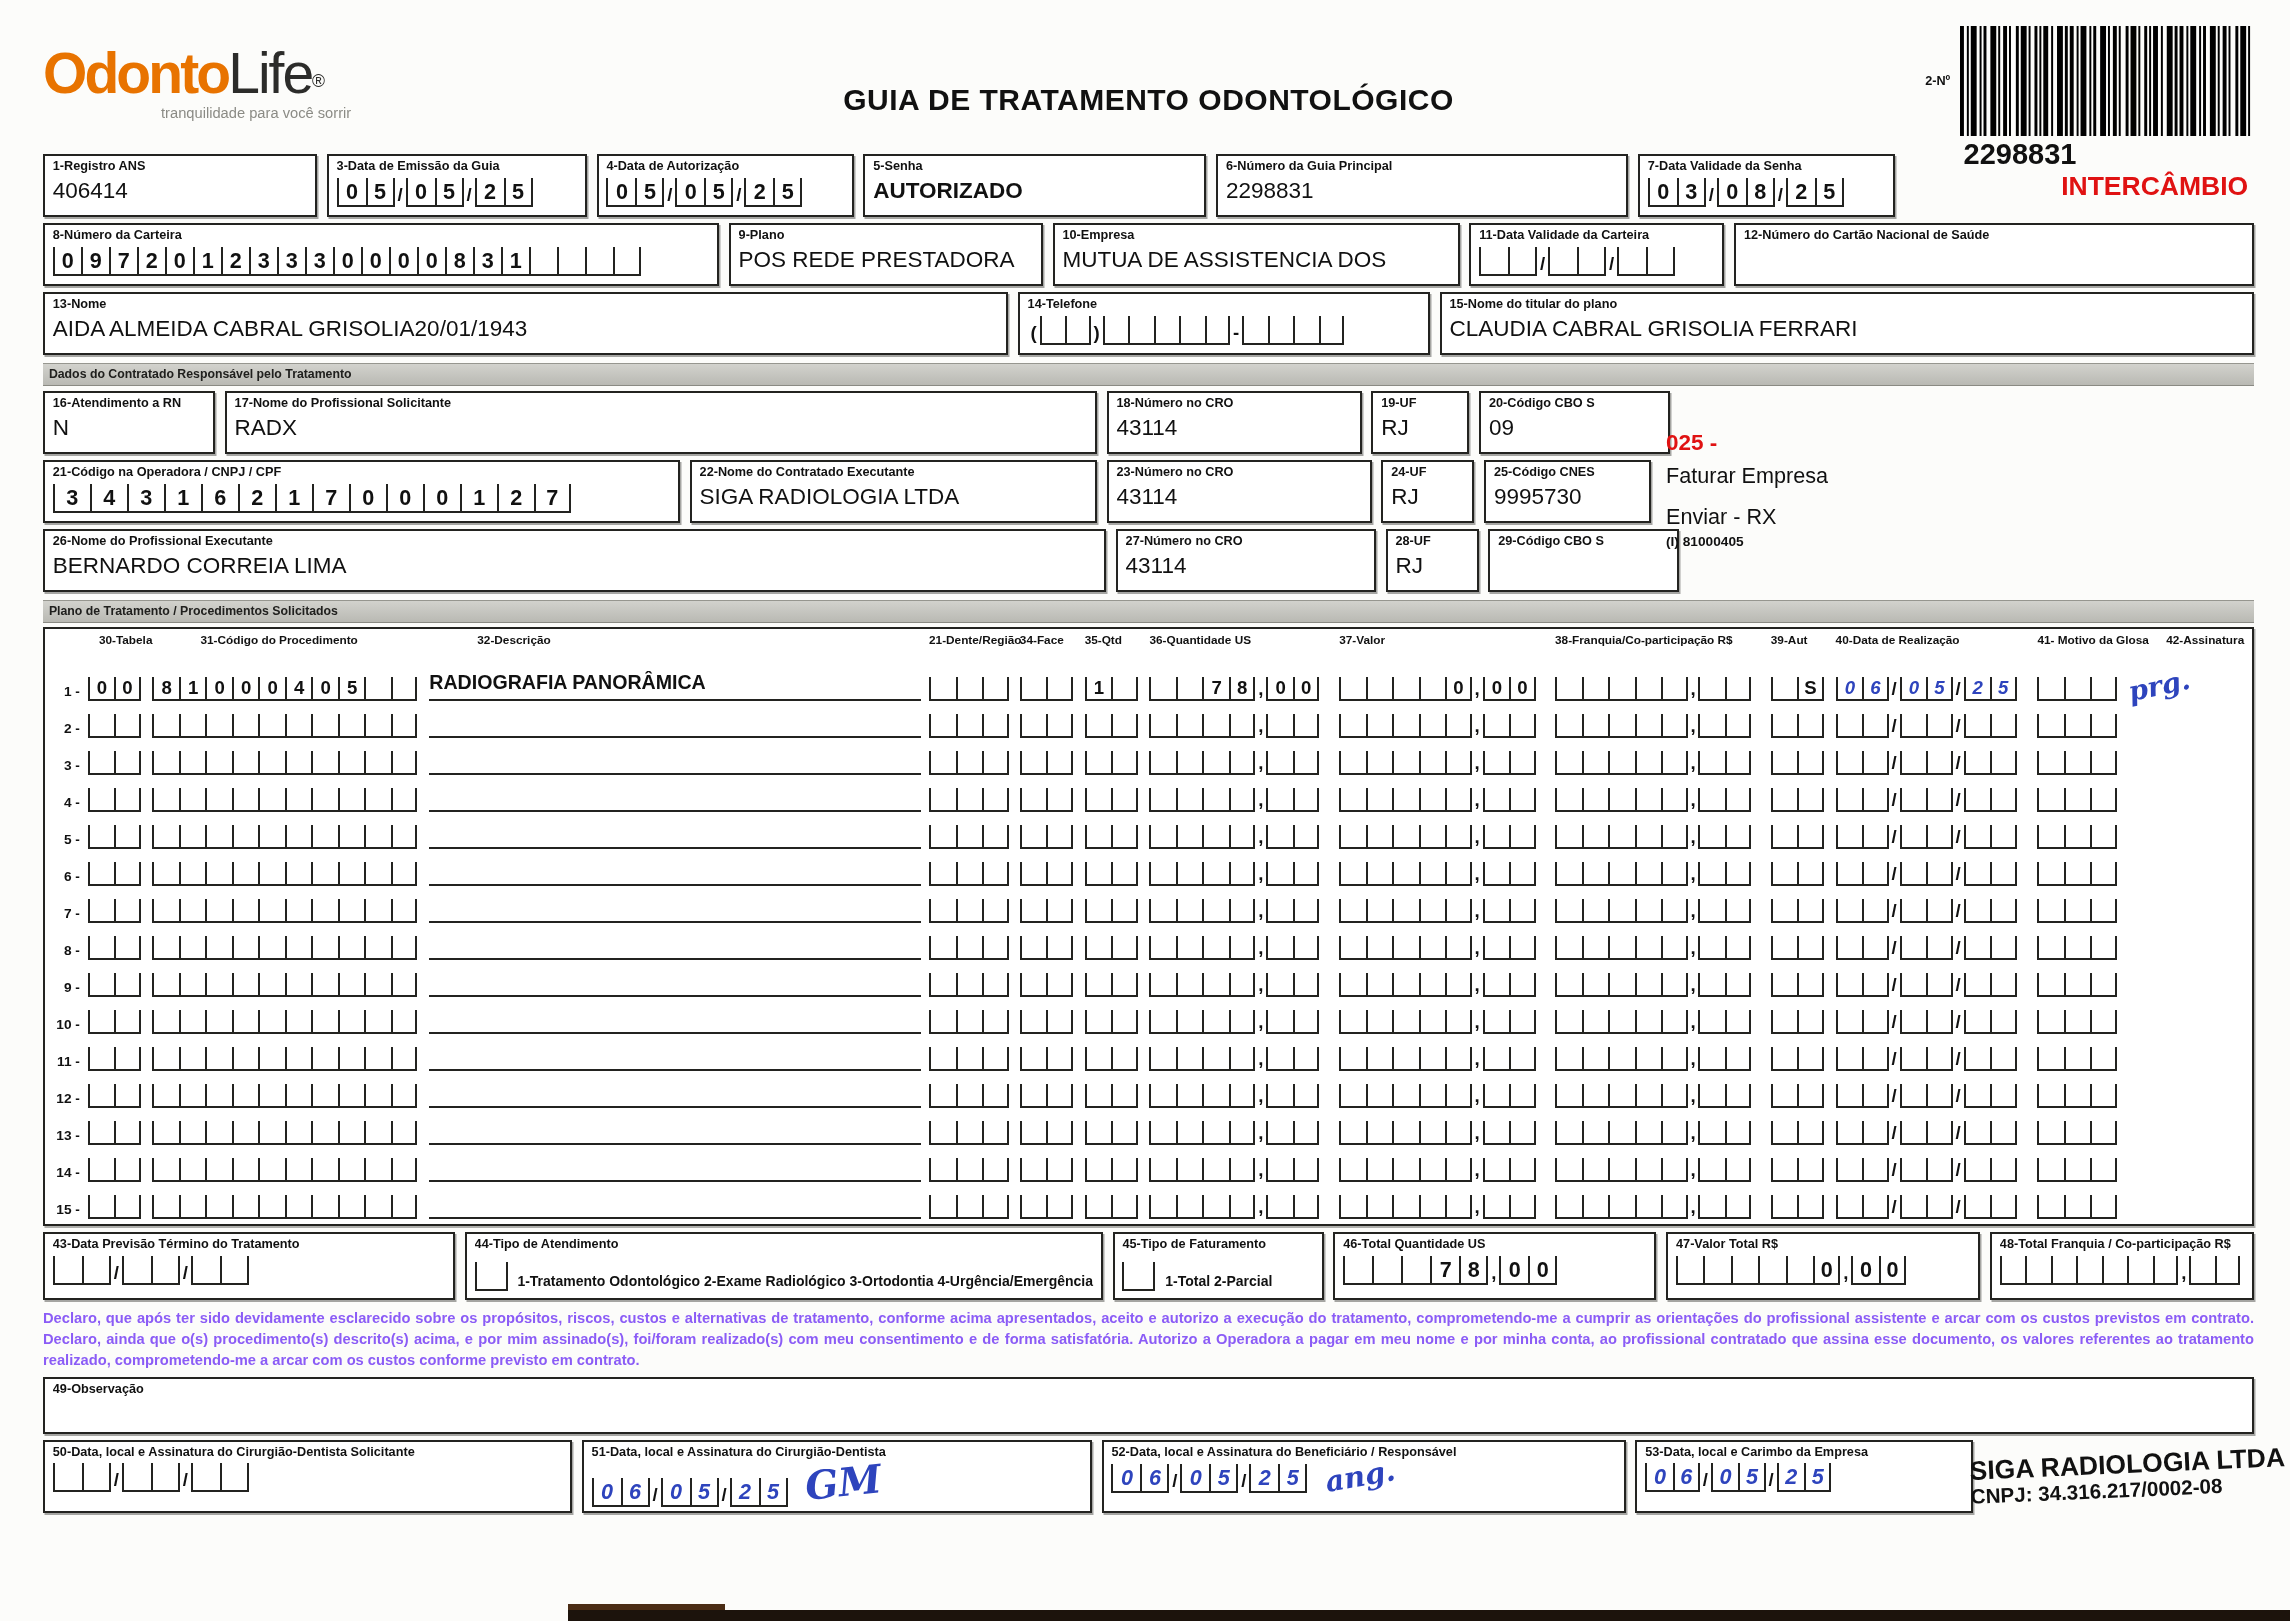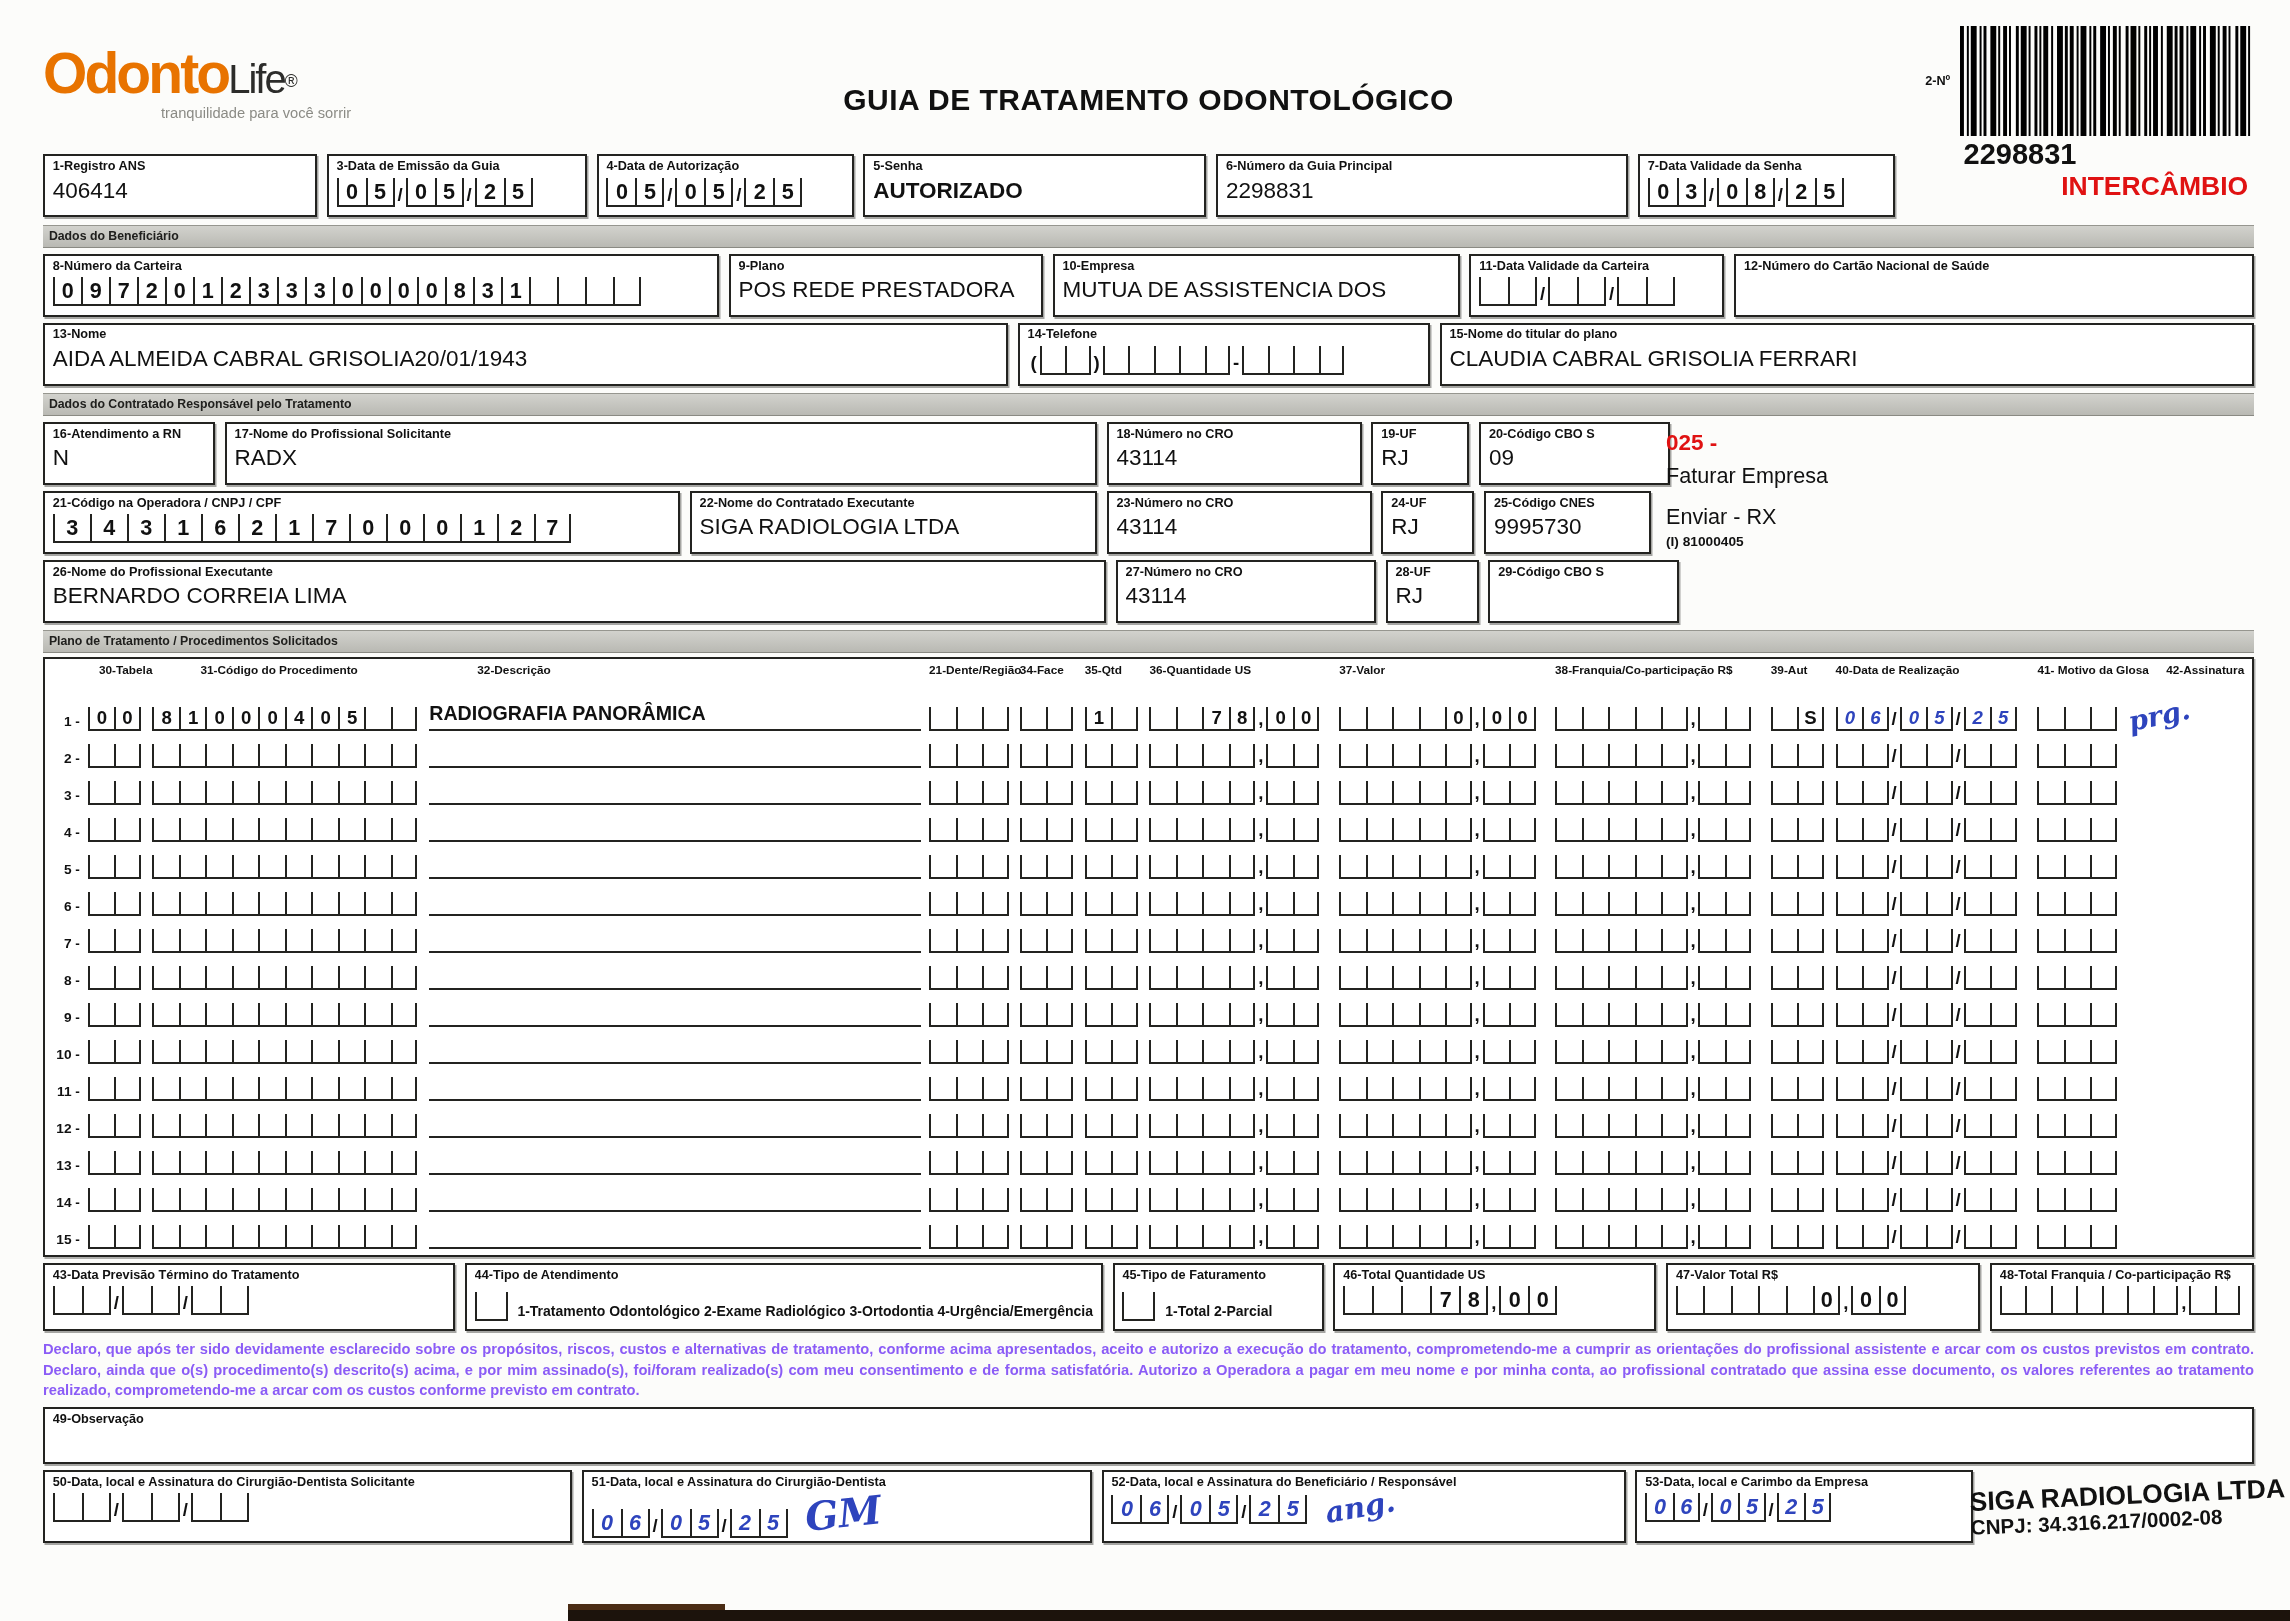--- a/index.html
+++ b/index.html
@@ -2,21 +2,21 @@
 <html><head>
 <meta charset="utf-8">
 <style>
   html,body{margin:0;padding:0;background:#cfcfc9;}
   .page{position:relative;width:2291px;height:1621px;background:#fcfcfa;overflow:hidden;
         box-sizing:border-box;padding:23.5px 37px 0 43px;font-family:"Liberation Sans",sans-serif;color:#111;}
   
   .hdr{position:relative;height:125px;}
   .logo{display:inline-block;margin-top:21.6px;line-height:1;}
   .logo .o1{font-size:57px;font-weight:700;letter-spacing:-2.9px;color:#e87300;}
-  .logo .o2{font-size:40px;font-weight:400;letter-spacing:-2px;color:#2c2c2a;}
+  .logo .o2{font-size:57px;font-weight:400;letter-spacing:-2px;color:#2c2c2a;}
   .logo .reg{font-size:17.6px;color:#2c2c2a;vertical-align:super;}
   .logo-tag{display:block;margin:3.9px 0 0 118px;font-size:14.7px;color:#8b8b85;}
   .hdr-title{position:absolute;left:0;right:0;top:59px;text-align:center;font-size:30px;font-weight:700;letter-spacing:0.5px;}
   .hdr-right{position:absolute;top:2px;right:0;width:431px;}
   .bc-row{display:flex;align-items:center;justify-content:flex-end;gap:9.8px;text-align:center;}
   .bc-label{font-size:12.7px;font-weight:700;}
   .bc-num{text-align:center;font-size:29px;font-weight:700;margin:2px 37px 0 0;}
   .bc-flag{text-align:right;font-size:26.5px;font-weight:700;margin-right:5.9px;}
   
   .frow{display:flex;gap:9.8px;margin-top:5.9px;align-items:stretch;}
@@ -140,21 +140,20 @@
           <span class="cc">0</span>
           <span class="cc ge">8</span>
           <span class="sep">/</span>
           <span class="cc">2</span>
           <span class="cc ge">5</span>
         </span>
     </div>
     <div class="grow"></div>
   </div>
 
-  <div class="secbar">Dados do Beneficiário</div>
 
   <div class="frow">
     <div class="fbox" style="flex:0 0 676px">
       <span class="flabel">8-Número da Carteira</span>
       <span class="comb" style="--cw:28px">
           <span class="cc">0</span>
           <span class="cc">9</span>
           <span class="cc">7</span>
           <span class="cc">2</span>
           <span class="cc">0</span>

